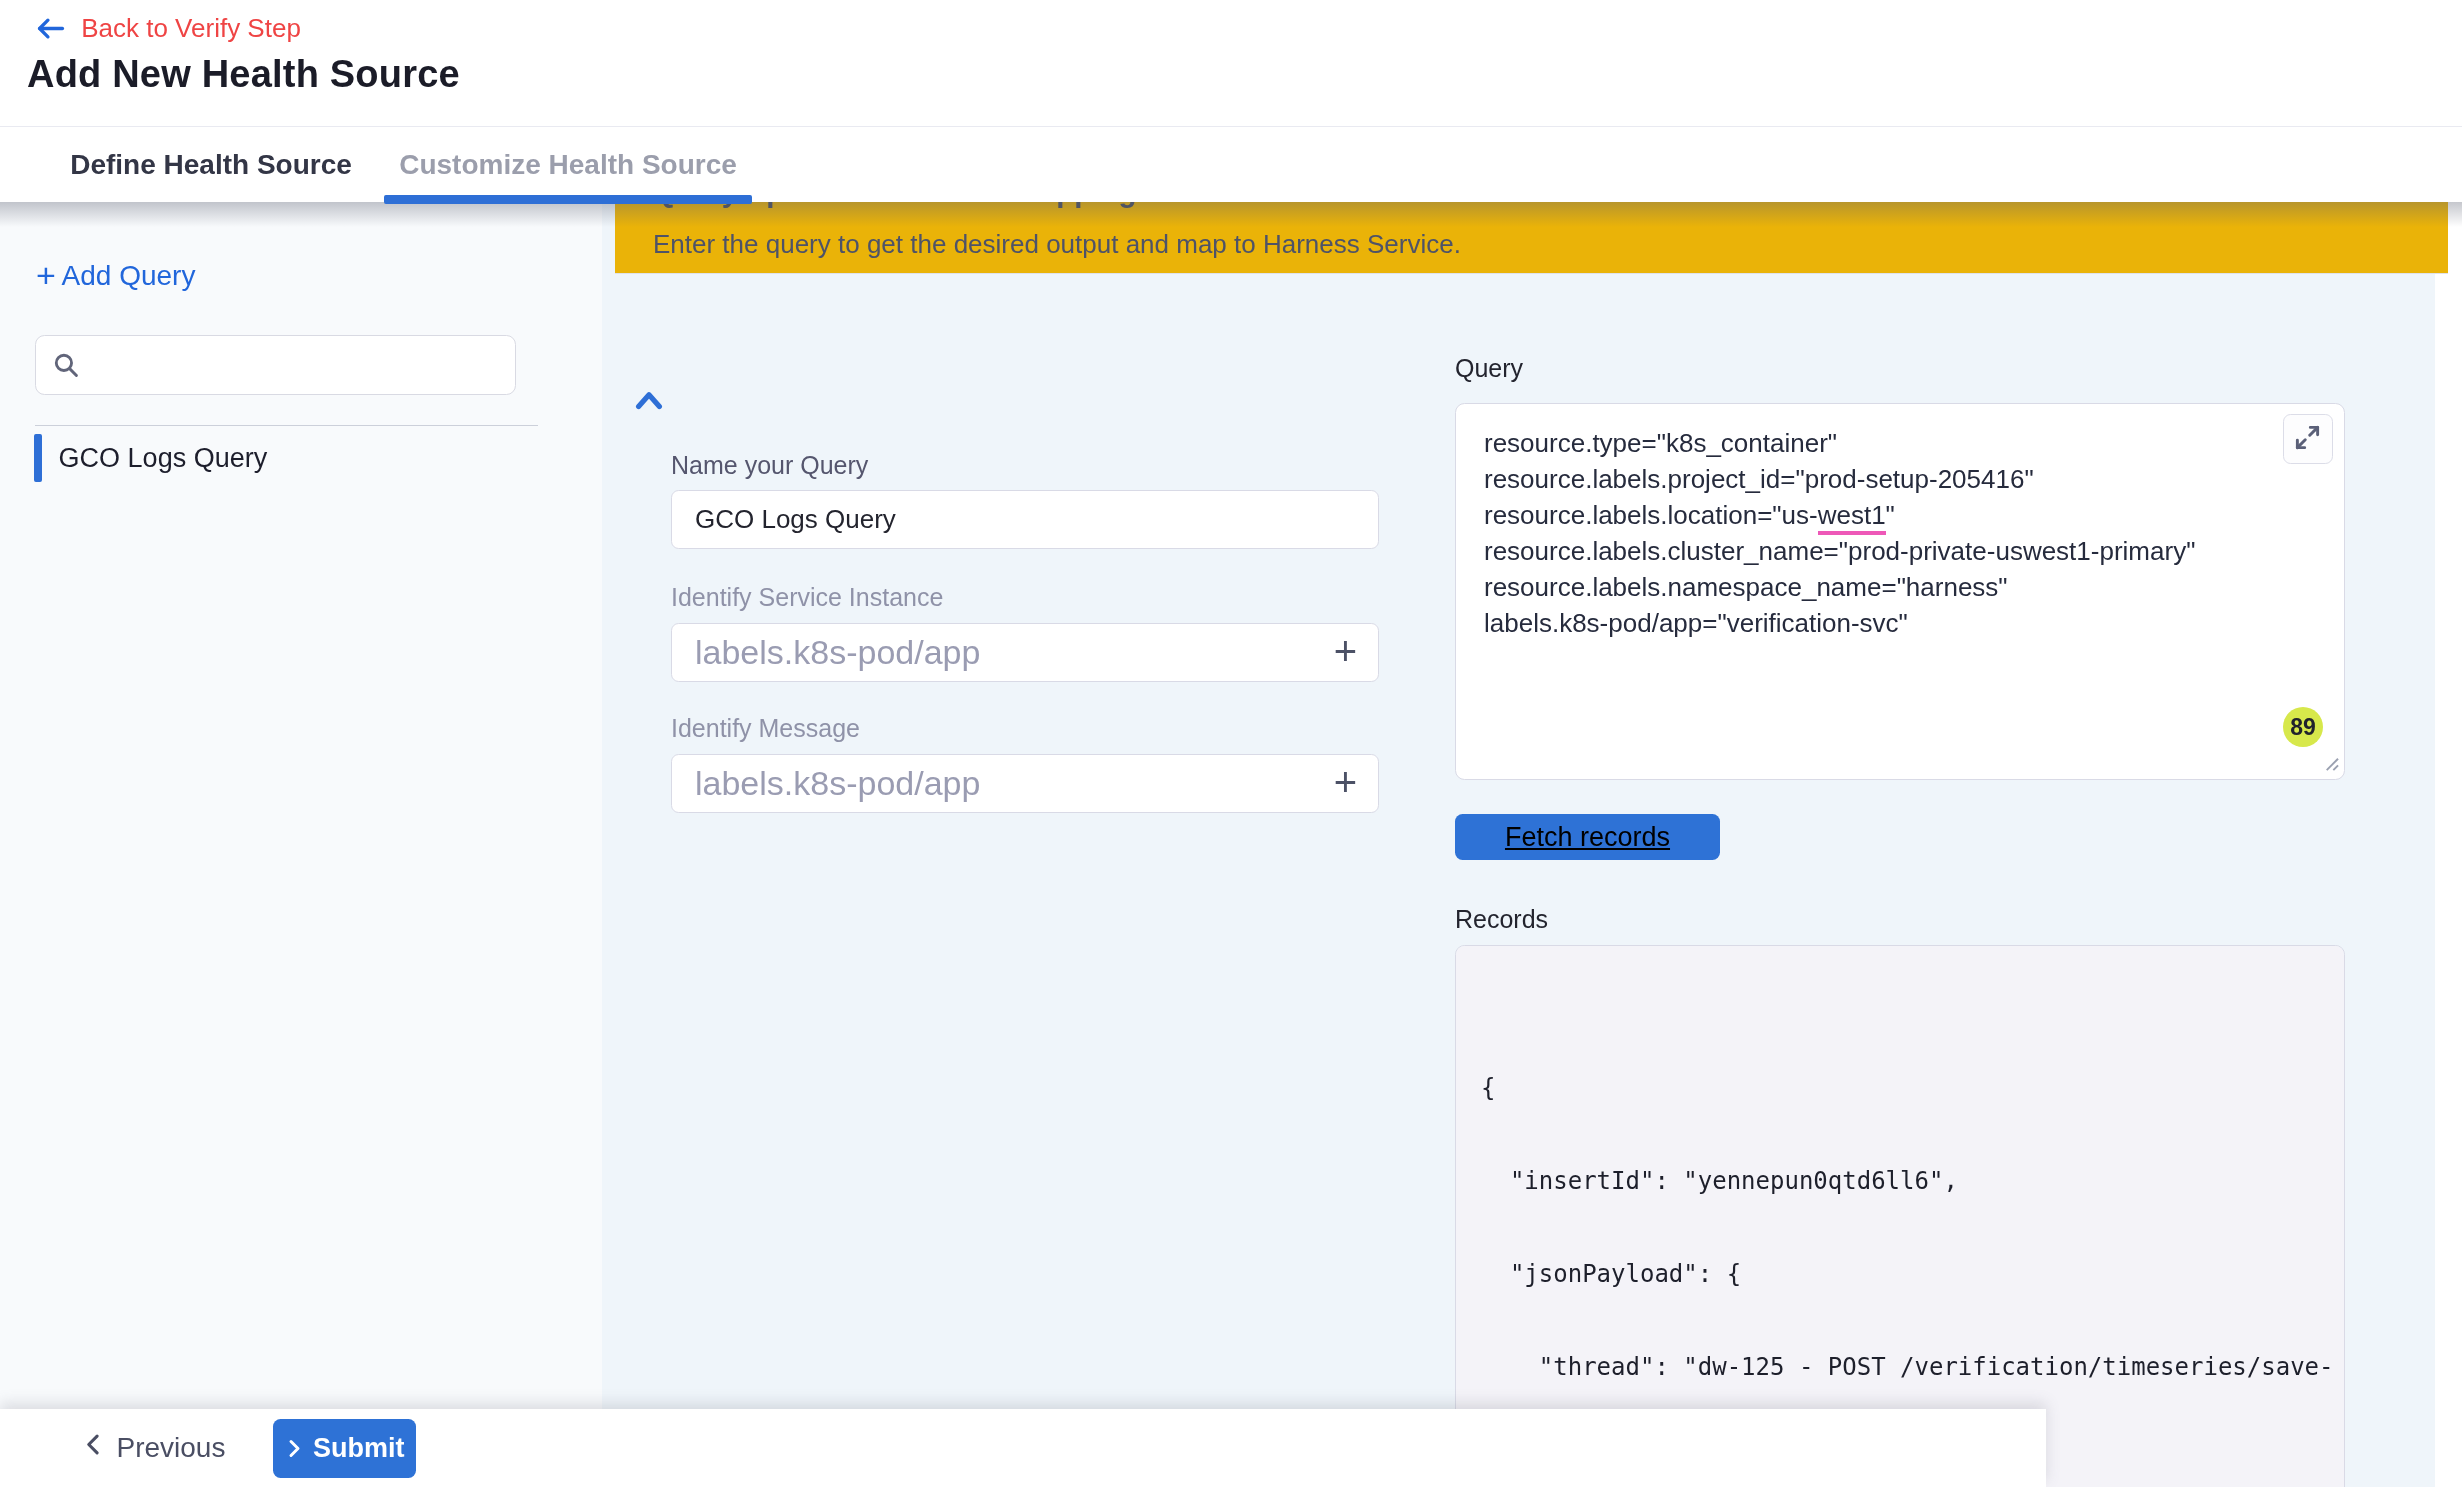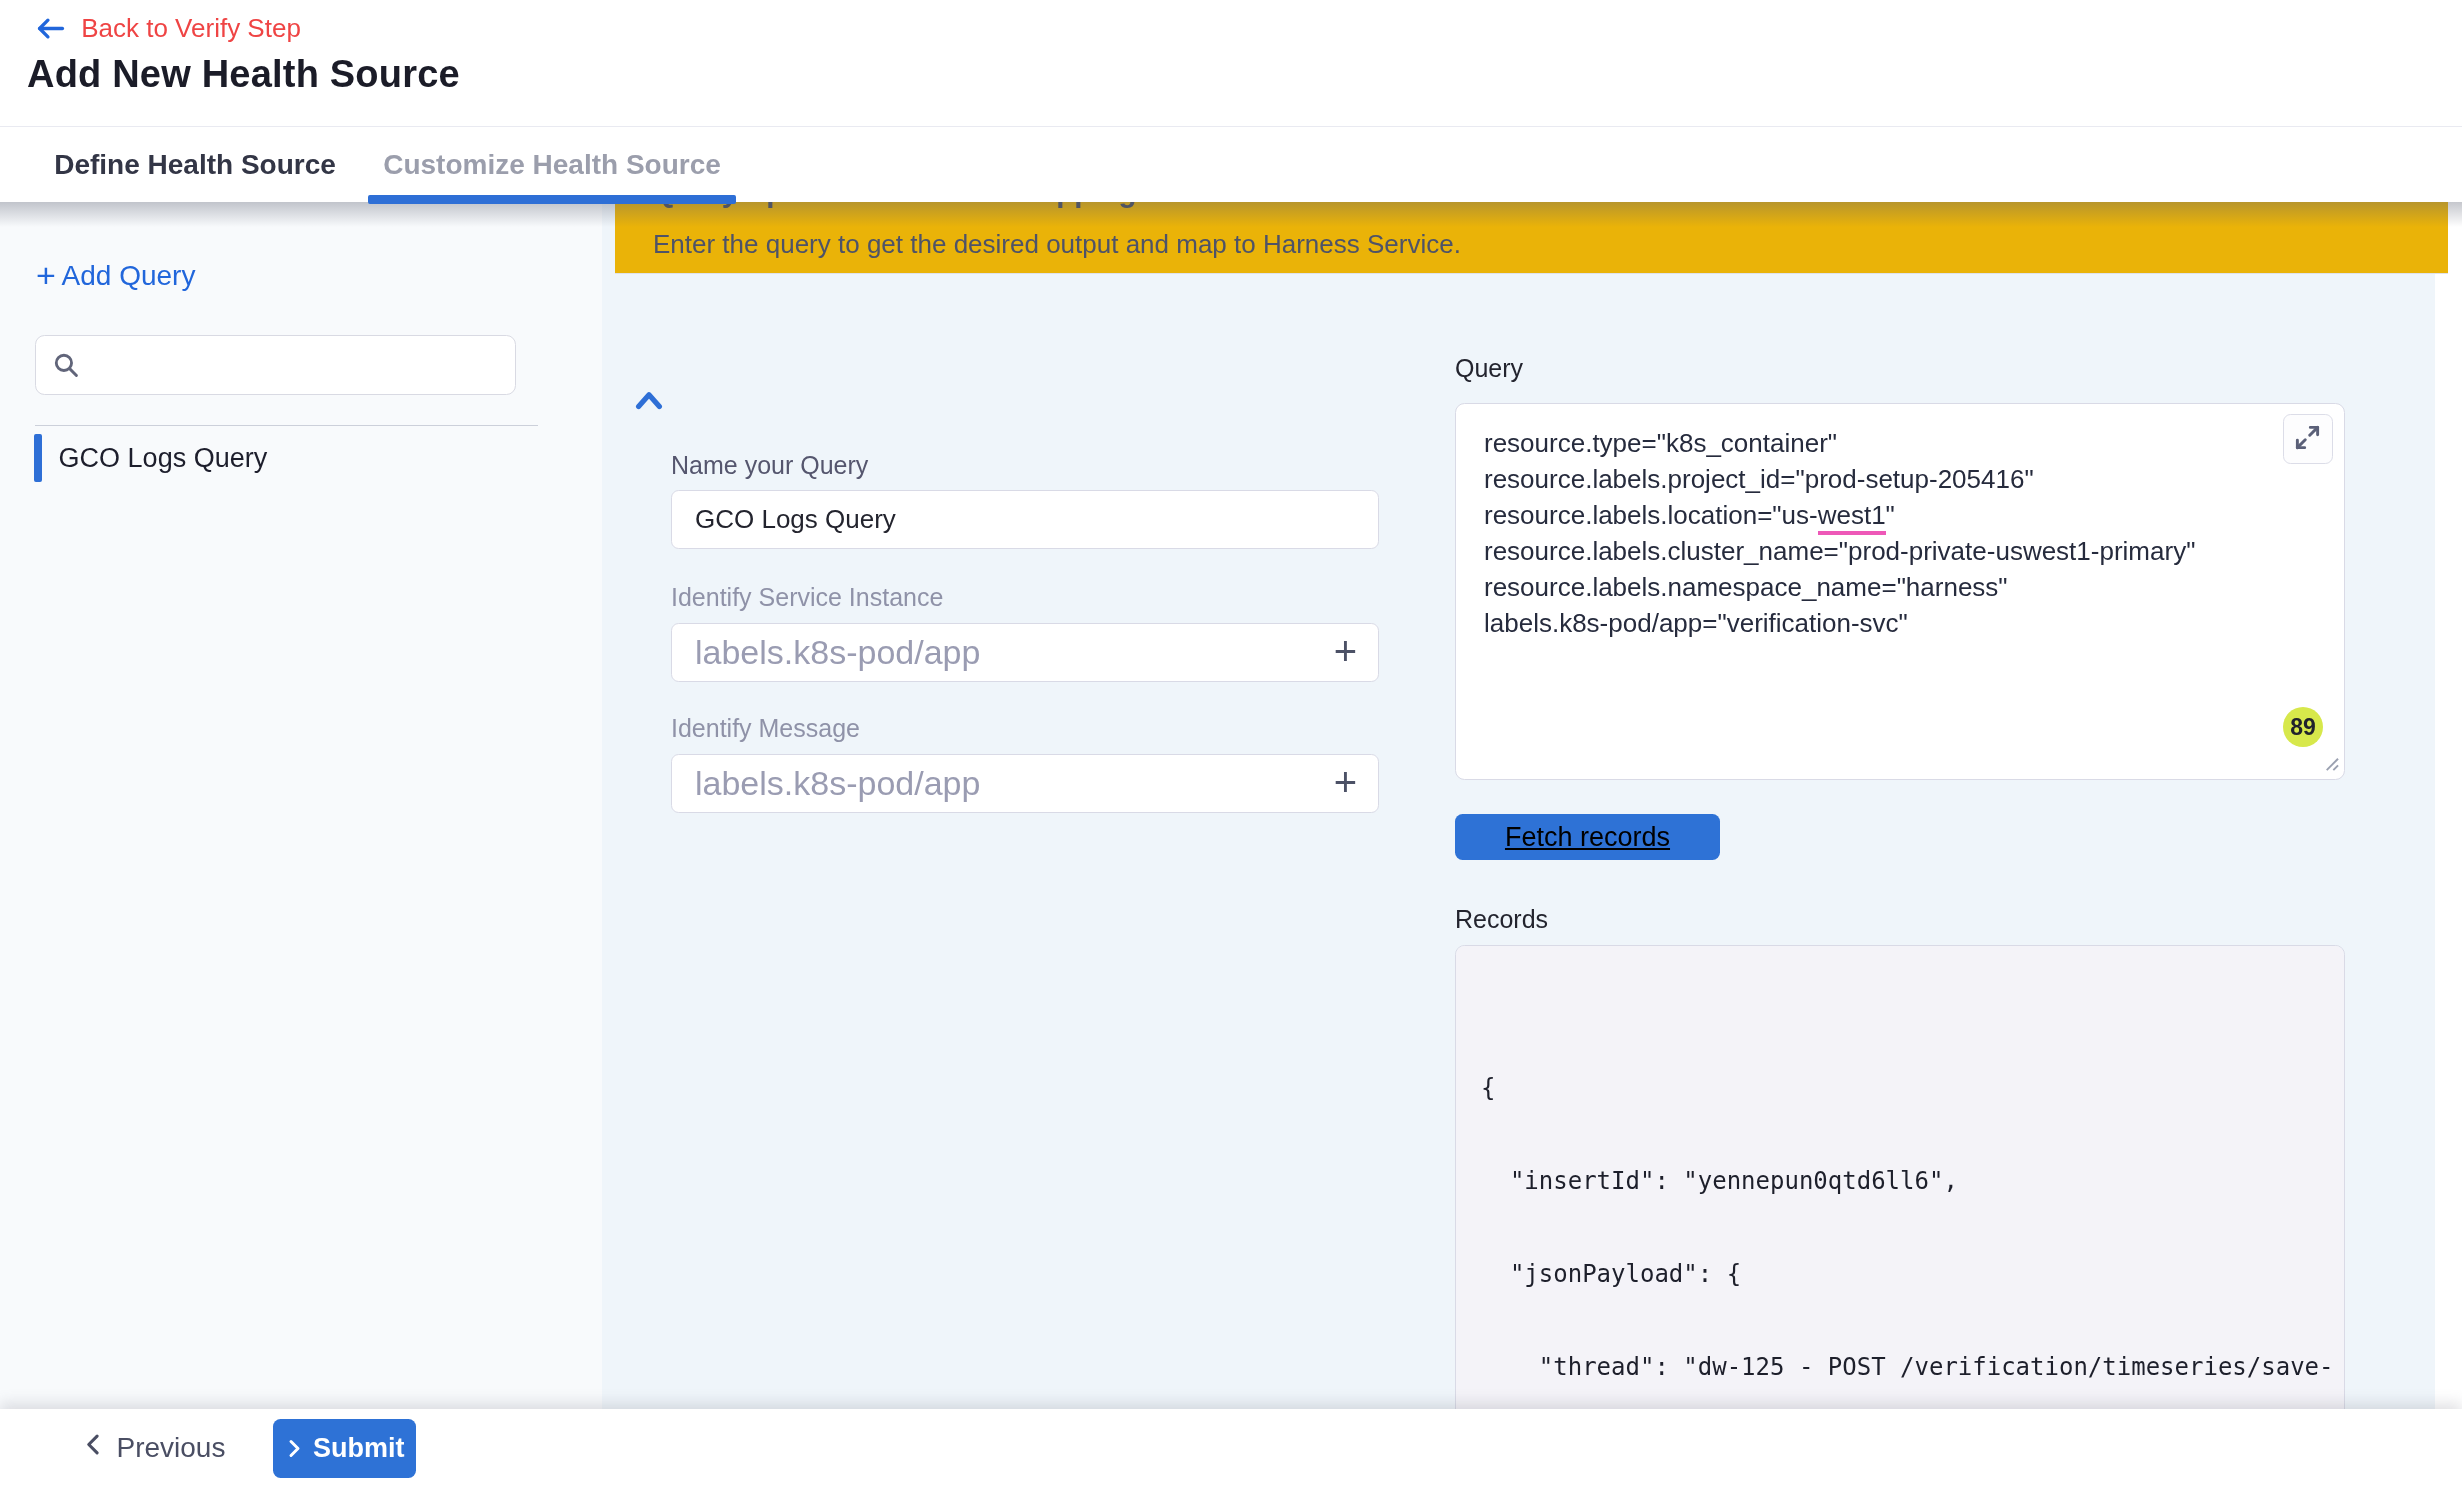--- a/index.html
+++ b/index.html
@@ -7,21 +7,21 @@
   body { font-family:"Liberation Sans", sans-serif; background:#ffffff; position:relative; overflow:hidden; }
   .screen { position:absolute; inset:0; width:2462px; height:1487px; background:#fff; }
 
   
   .header { position:absolute; left:0; top:0; width:2462px; height:126px; background:#fff; z-index:6; }
   .back-link { position:absolute; left:34px; top:13.3px; display:flex; align-items:center; gap:15.2px; color:#ef4444; font-size:26px; cursor:pointer; }
   .back-link svg { display:block; }
   .page-title { position:absolute; left:27px; top:53px; font-size:38px; font-weight:700; color:#1b1c28; letter-spacing:0.2px; }
 
   
-  .tabbar { position:absolute; left:0; top:126px; width:2462px; height:76px; background:#fff; border-top:1.9px solid #e9eaf1; z-index:5; display:flex; align-items:center; padding-left:39px; }
+  .tabbar { position:absolute; left:0; top:126px; width:2462px; height:76px; background:#fff; border-top:1.9px solid #e9eaf1; z-index:5; display:flex; align-items:center; padding-left:55px; }
   .tab { position:relative; height:100%; display:flex; align-items:center; padding:0 15.2px; font-size:28px; font-weight:600; cursor:pointer; }
   .tab.inactive { color:#333646; }
   .tab.active { color:#9b9eac; margin-left:17px; }
   .tab.active::after { content:""; position:absolute; left:0; right:0; bottom:-1.9px; height:8.6px; background:#2e6fd6; border-radius:1.9px; }
   .tab-shadow { position:absolute; left:0; top:202px; width:2462px; height:25px; background:linear-gradient(to bottom, rgba(90,95,112,0.35), rgba(90,95,112,0)); z-index:4; pointer-events:none; }
 
   
   .sidebar { position:absolute; left:0; top:202px; width:602px; height:1285px; background:#f8fafc; z-index:1; }
   .add-query { position:absolute; left:36px; top:57px; display:flex; align-items:center; color:#2166db; font-size:28px; cursor:pointer; }
   .add-query .plus { font-size:34px; font-weight:400; margin-right:5.7px; line-height:1; position:relative; top:-1px; }
@@ -59,21 +59,21 @@
   .char-badge { position:absolute; right:21px; top:303px; width:40px; height:40px; border-radius:50%; background:#d7e84b; color:#20222c; font-size:23px; font-weight:700; display:flex; align-items:center; justify-content:center; }
   .resize-handle { position:absolute; right:4.8px; bottom:4.8px; }
   .fetch-btn { position:absolute; left:853px; top:612px; width:265px; height:46px; background:#2e72d6; border:none; border-radius:7.6px; color:#000000; font-size:27px; font-family:"Liberation Sans",sans-serif; cursor:pointer;text-decoration:underline; }
 
   .records-card { position:absolute; left:853px; top:743px; width:890px; height:571px; background:#fdfdff; border:1.9px solid #d9dae6; border-radius:9.5px; overflow:hidden; }
   .record { font-family:"DejaVu Sans Mono", monospace; font-size:24px; line-height:31px; color:#1d1f2b; white-space:pre; }
   .record .code-line { white-space:pre; }
   .record.gray { background:#f4f3f8; padding:65px 25px 15.2px 25px; }
 
   
-  .footer { position:absolute; left:0; top:1409px; width:2462px; height:78px; background:#fff; z-index:20; box-shadow:0 -5.7px 13.3px rgba(96,97,112,0.18); }
+  .footer { position:absolute; left:0; top:1409px; width:2046px; height:78px; background:#fff; z-index:20; box-shadow:0 -5.7px 13.3px rgba(96,97,112,0.18); }
   .prev-btn { position:absolute; left:82px; top:0; height:78px; display:flex; align-items:center; gap:9.5px; color:#4a4e63; font-size:28px; cursor:pointer; background:none; border:none; font-family:"Liberation Sans",sans-serif; }
   .submit-btn { position:absolute; left:273px; top:9.5px; width:143px; height:59px; background:#2e72d6; border:none; border-radius:7.6px; color:#fff; font-size:27px; font-weight:600; display:flex; align-items:center; justify-content:center; gap:7.6px; cursor:pointer; font-family:"Liberation Sans",sans-serif; }
 </style>
 </head>
 <body>
 
 <div class="screen">
 
   <div class="panel">
     <div class="panel-top">

